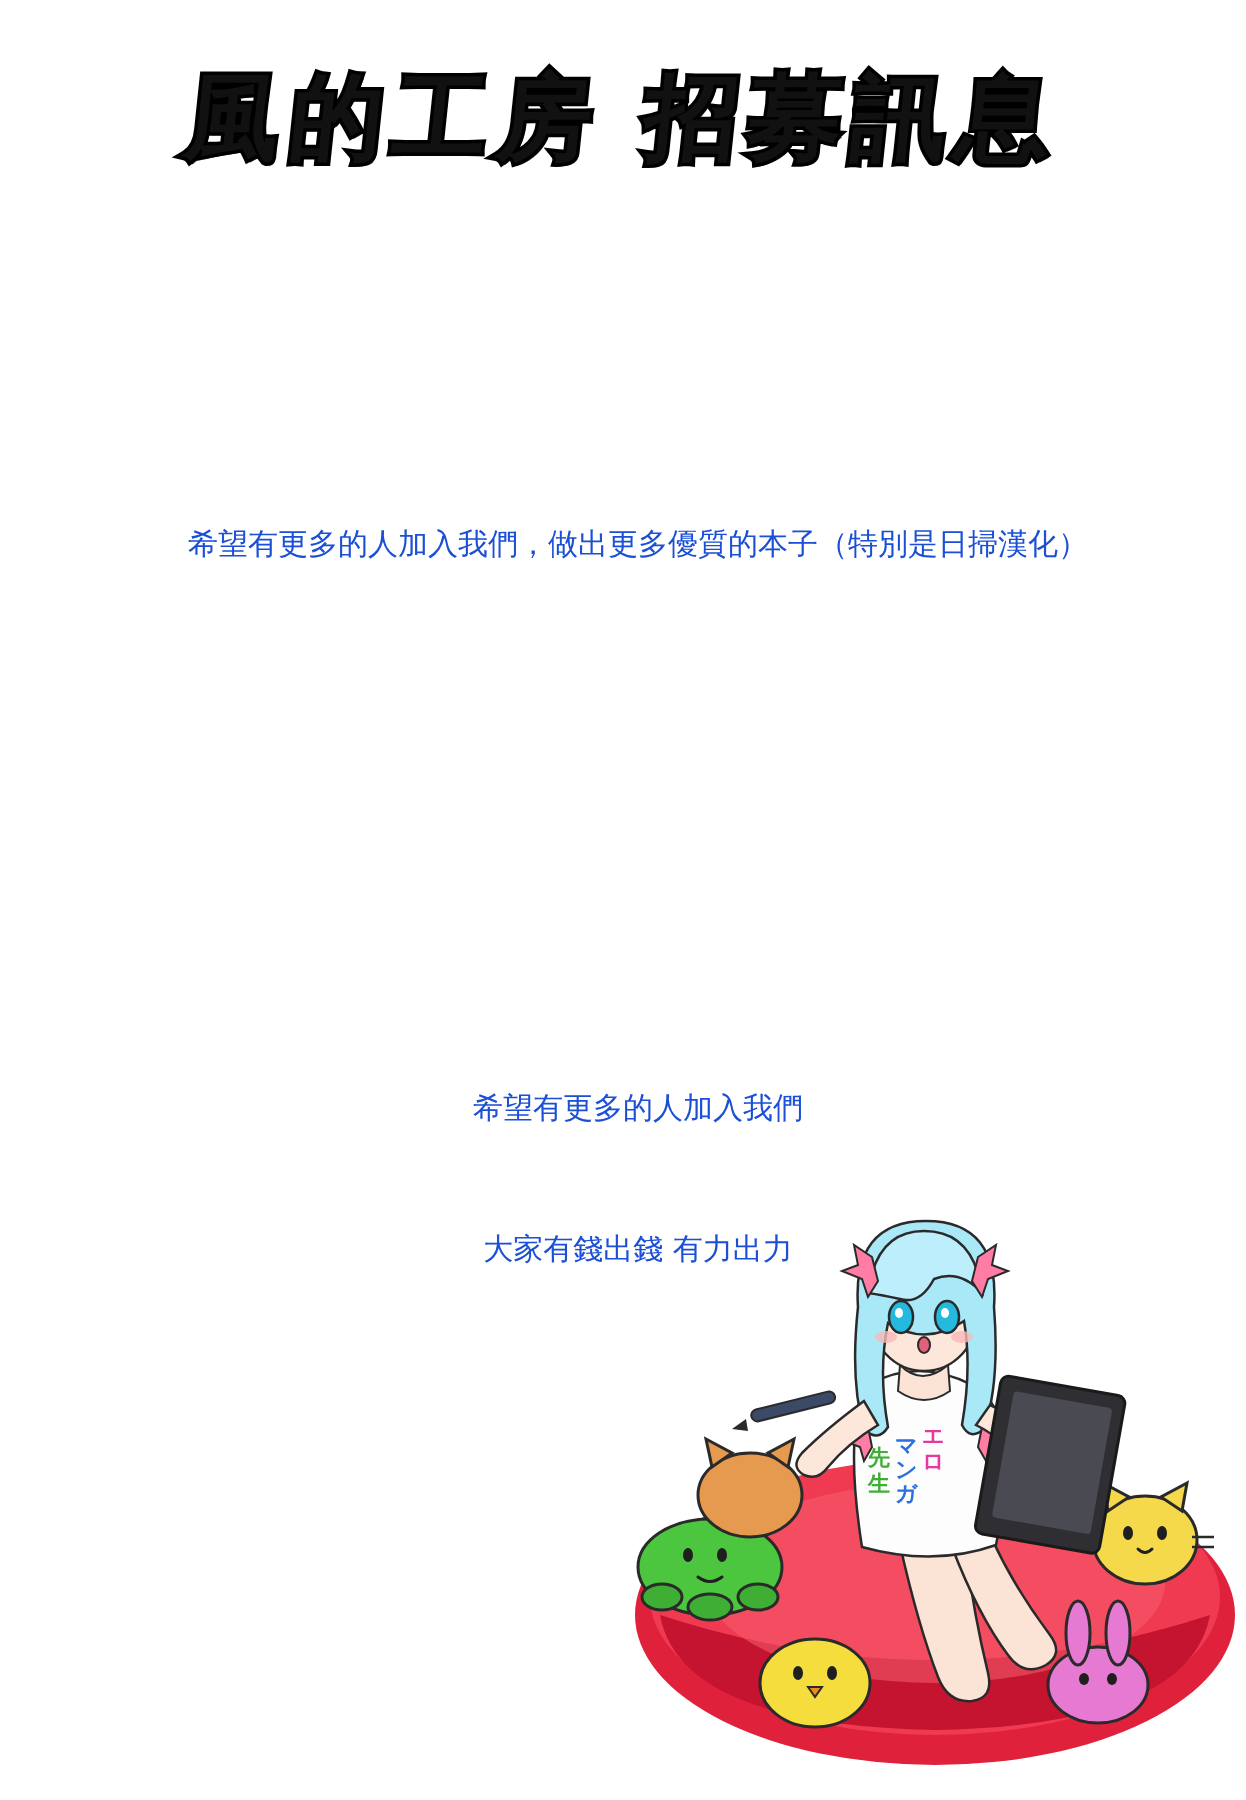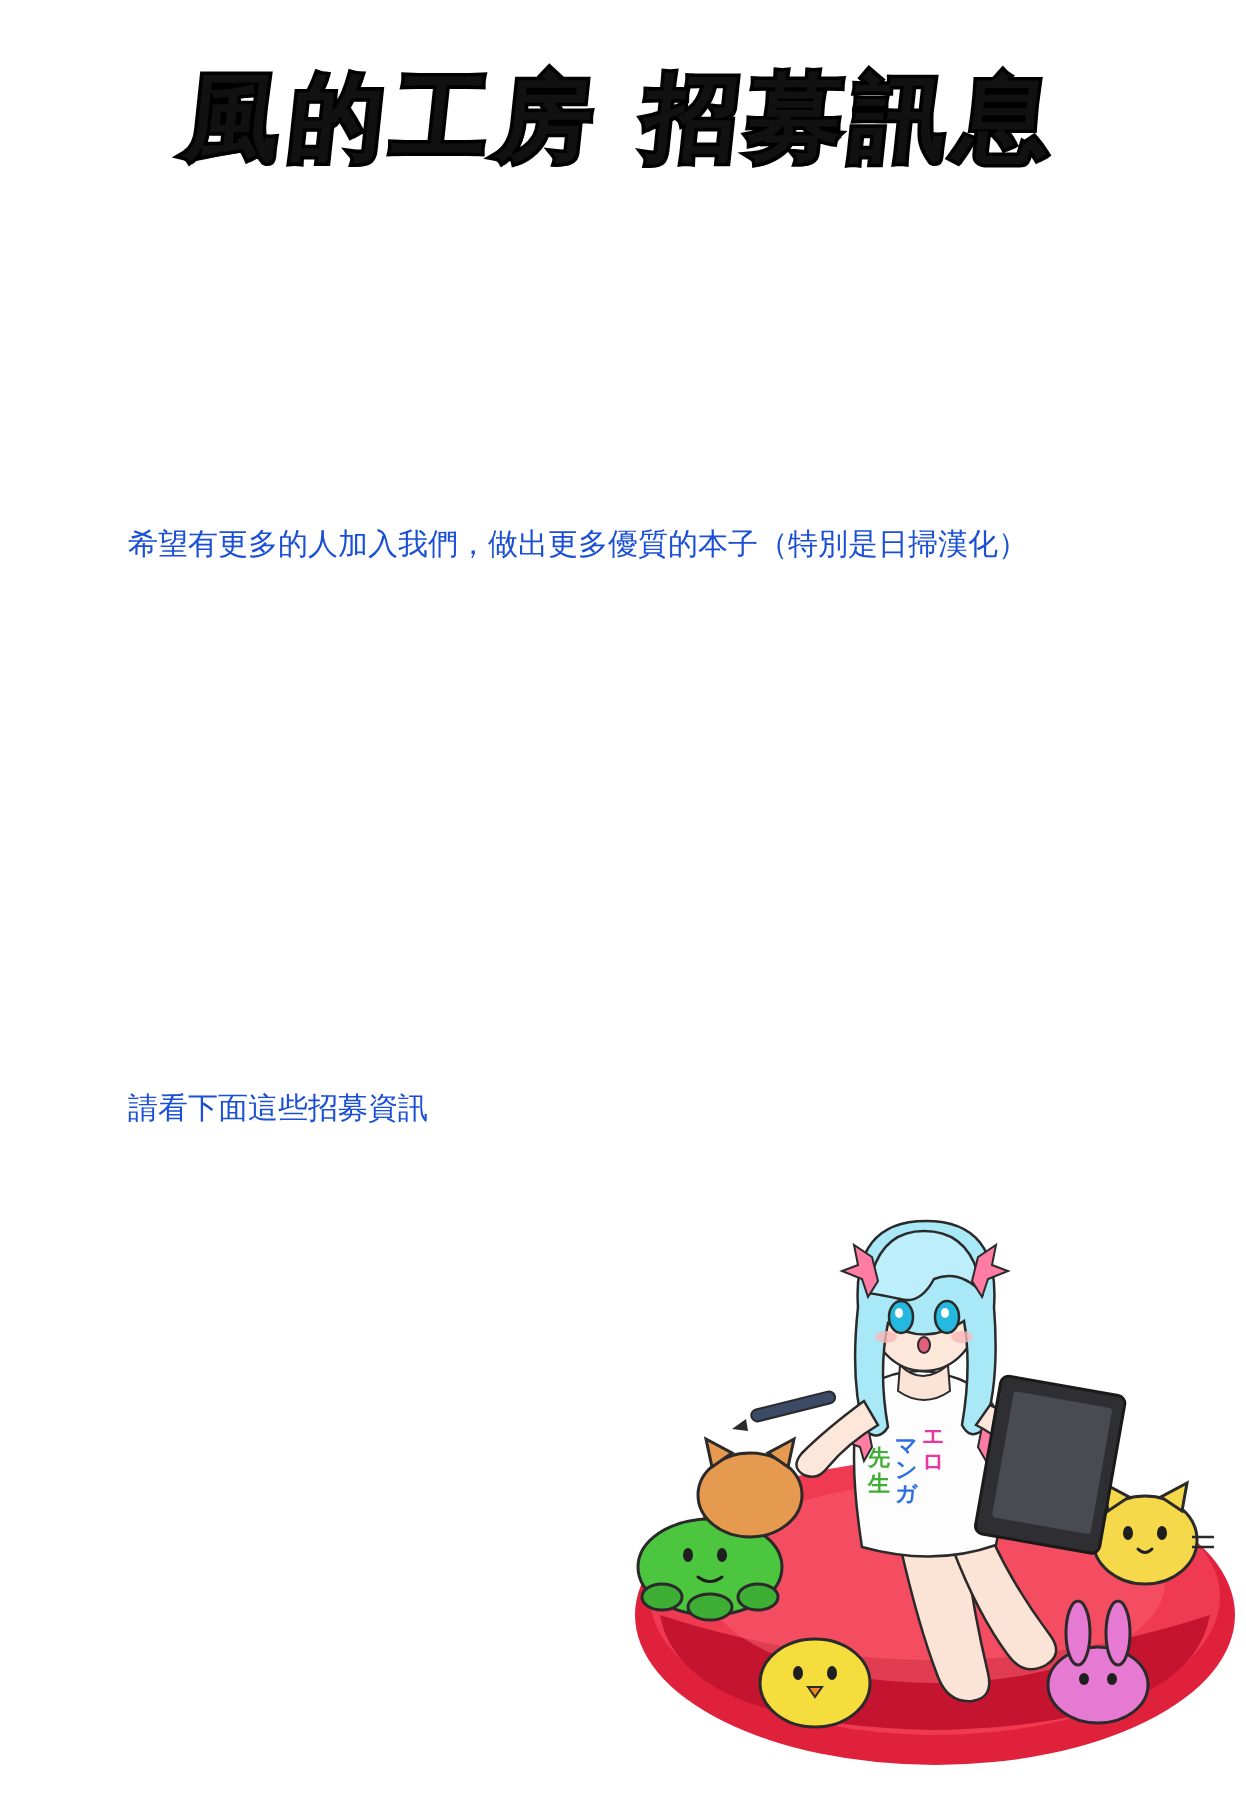--- a/index.html
+++ b/index.html
@@ -60,21 +60,21 @@
     top: 285px;
     width: 1020px;
     font-size: 30px;
     line-height: 47px;
     color: #1a4fd6;
     font-family: "DejaVu Sans", "Liberation Sans", sans-serif;
     white-space: pre-wrap;
   }
   .para { margin: 0 0 0 0; }
   .spacer { height: 47px; }
-  .line { display: block; white-space: pre; }
+  .line { display: block; white-space: pre; text-align: center; }
   .blue   { color: #1a4fd6; }
 
   
   .illus {
     position: absolute;
     left: 600px;
     top: 1215px;
     width: 646px;
     height: 585px;
   }
@@ -91,21 +91,22 @@
 
   <div class="body-text" data-interactable="false">
 
     <div class="para" data-interactable="false">
       <span class="line blue" data-interactable="false">希望有更多的人加入我們，做出更多優質的本子（特別是日掃漢化）</span>
     </div>
 
     <div class="spacer" data-interactable="false"></div>
 
     <div class="para" data-interactable="false">
-      <span class="line blue" data-interactable="false">請看下面這些招募資訊</span>
+      <span class="line blue" data-interactable="false">希望有更多的人加入我們</span>
+      <span class="line blue" data-interactable="false">大家有錢出錢 有力出力</span>
     </div>
 
     <div class="spacer" data-interactable="false"></div>
 
     
 
     
 
     
 

